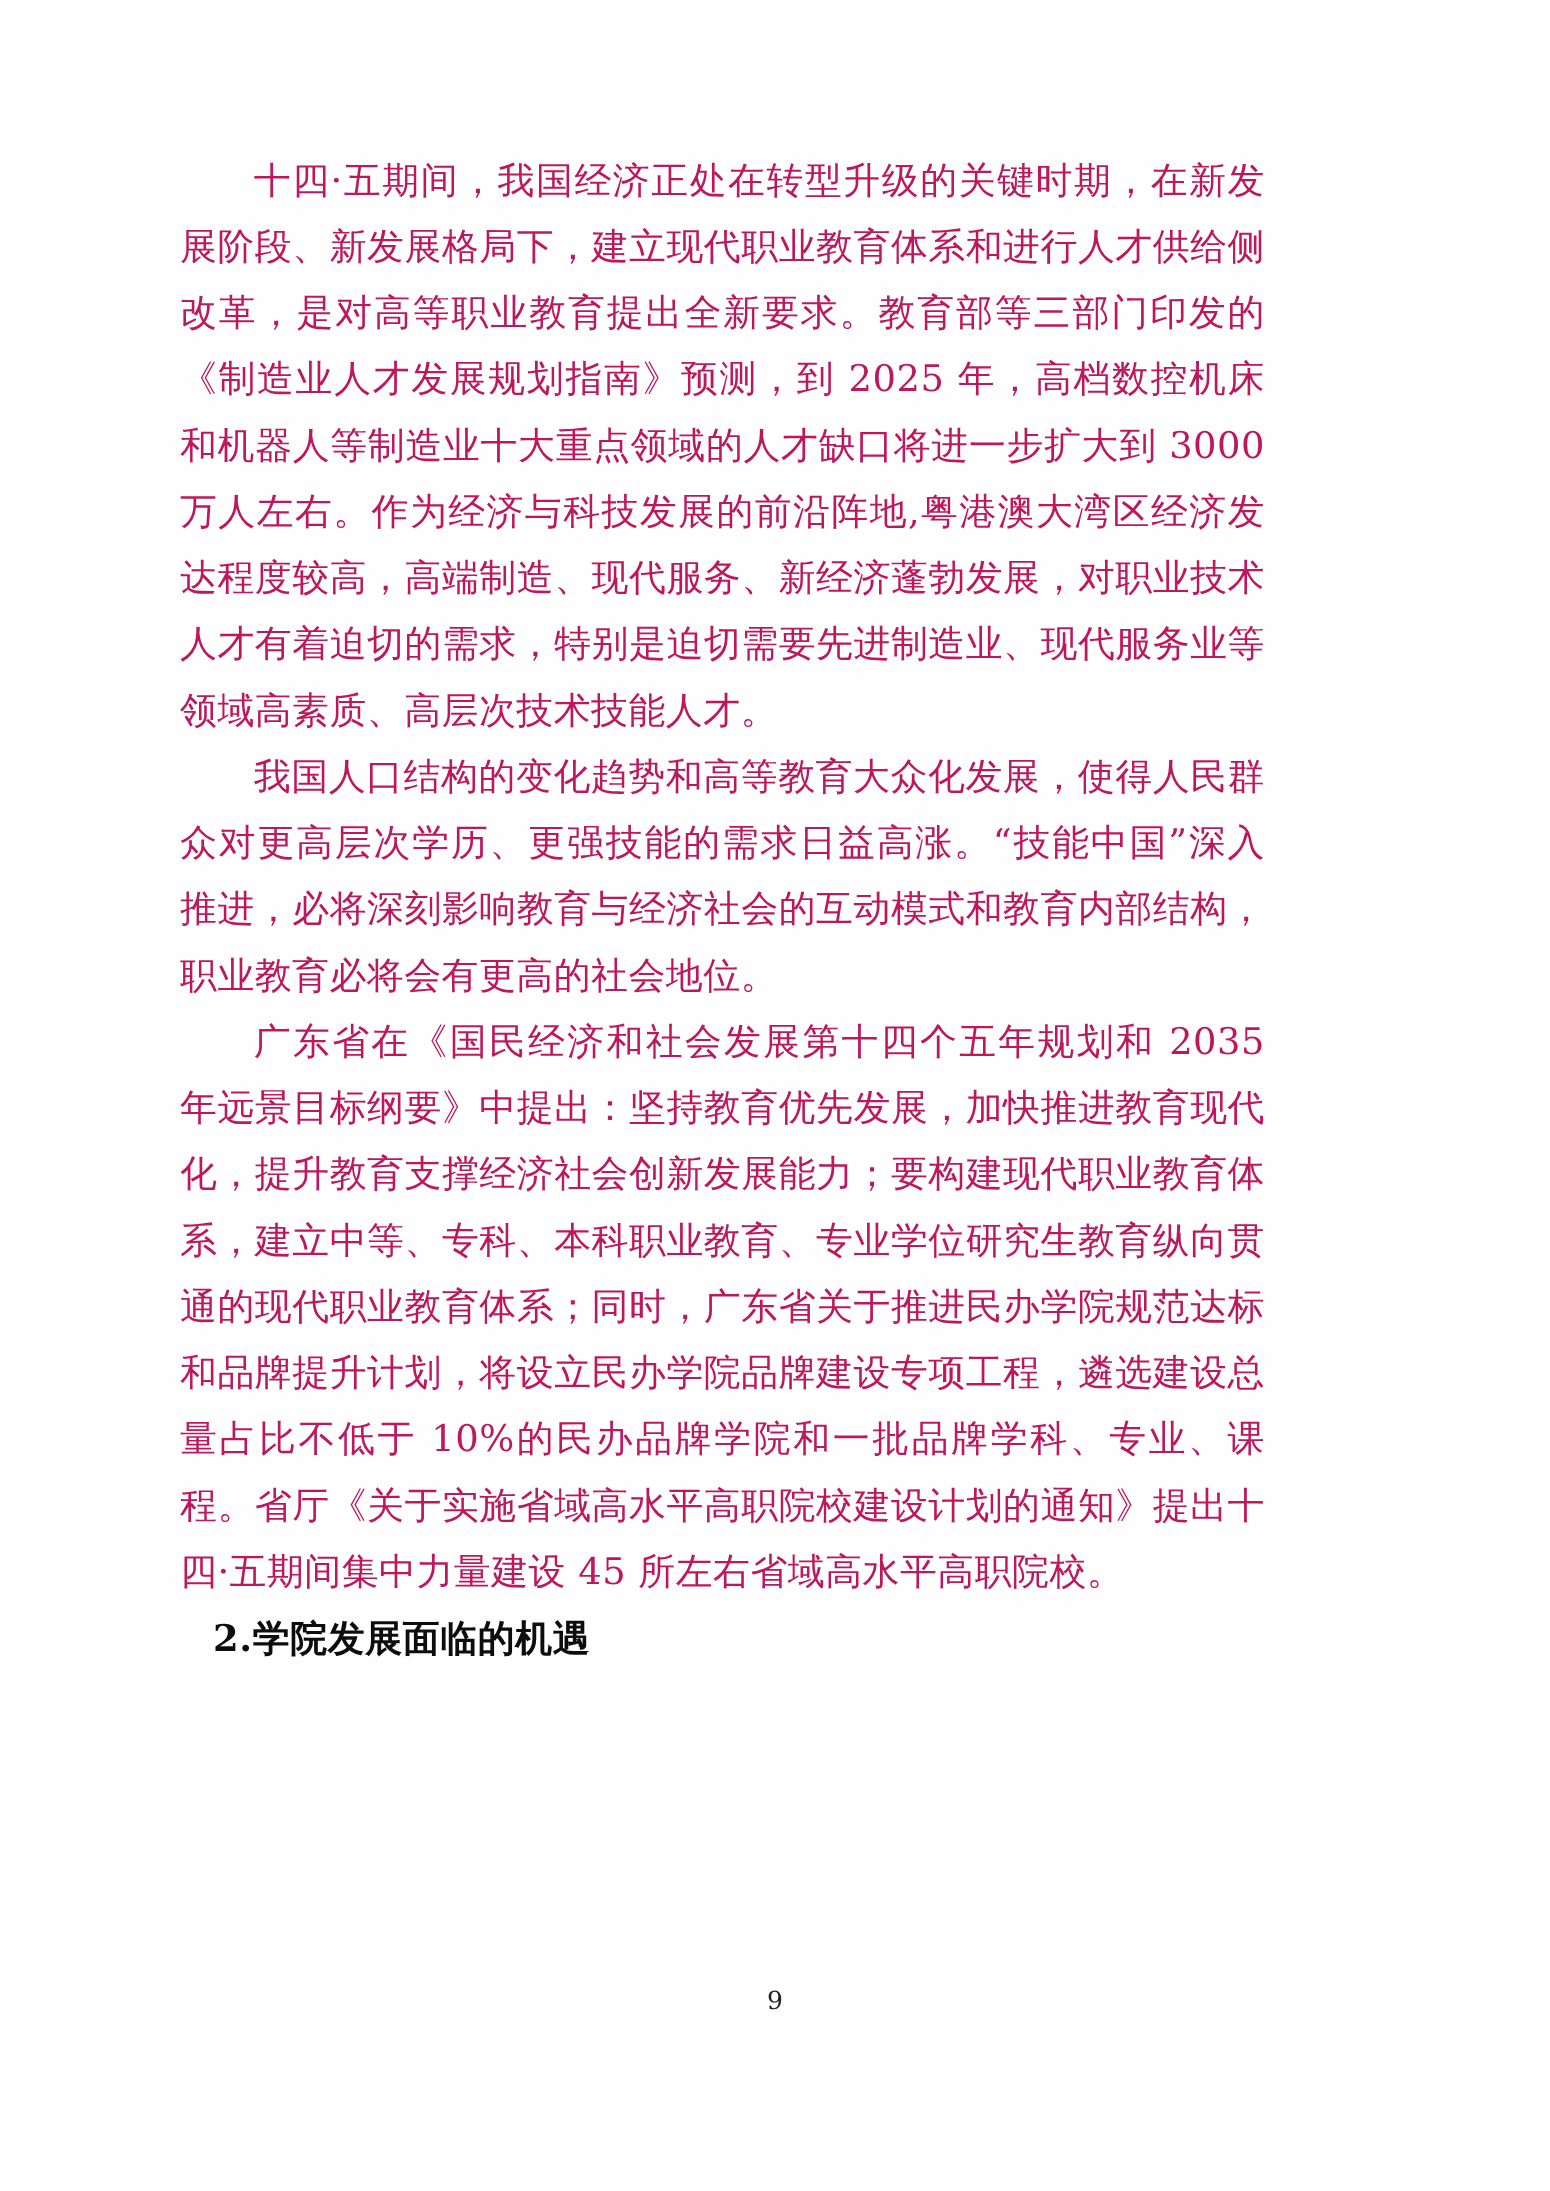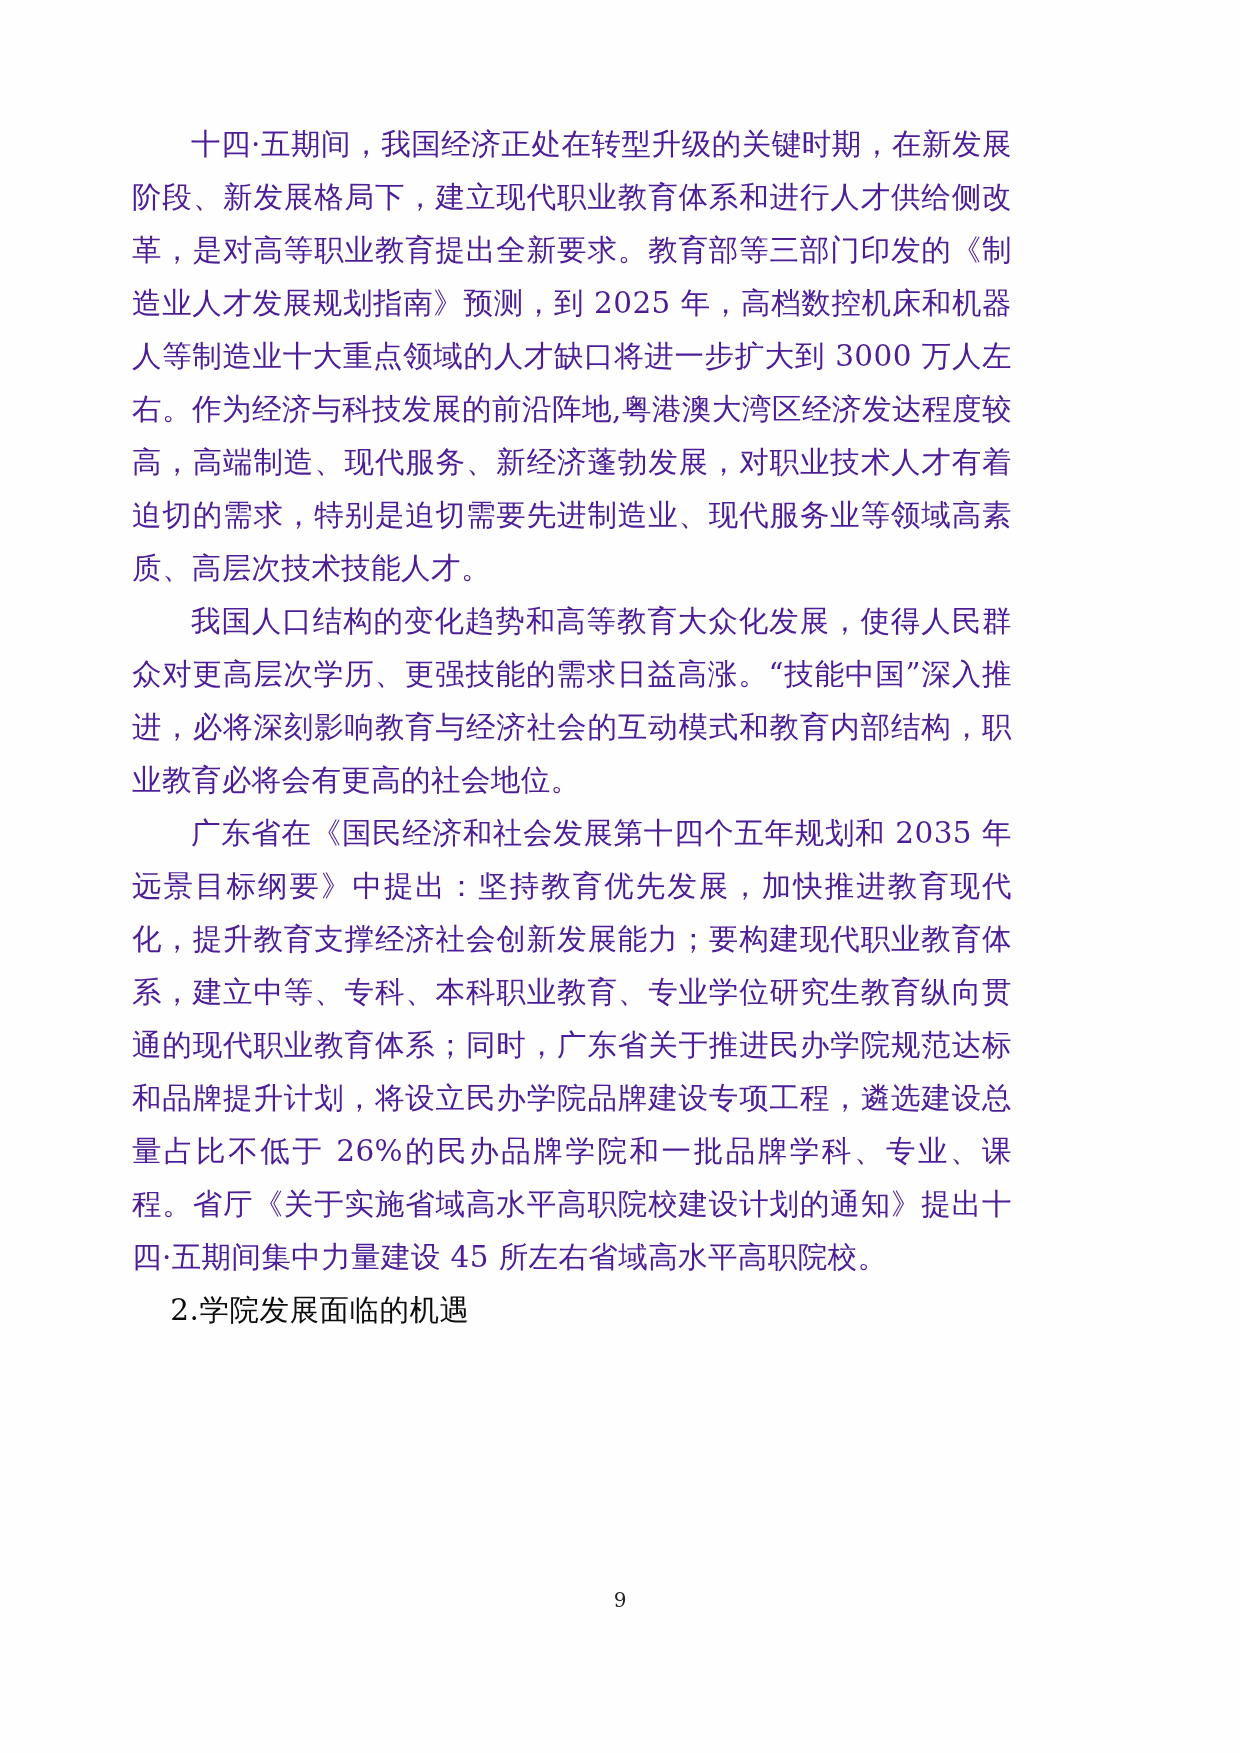--- a/index.html
+++ b/index.html
@@ -27,29 +27,29 @@
     left: 132px;
     top: 118px;
     width: 880px;
   }
   .para {
     font-size: 29.5px;
     line-height: 53px;
     text-align: justify;
     text-justify: inter-ideograph;
     text-indent: 2em;
-    margin: 0 0 0 0;
+    margin: 0 0 0 12px;
     letter-spacing: 0.4px;
-    color: #4c1d95;
+    color: #be185d;
   }
   .heading {
     font-size: 29.5px;
     line-height: 53px;
     text-indent: 1.3em;
-    font-weight: normal;
+    font-weight: bold;
     margin: 0;
     color: #0d0d0d;
     letter-spacing: 0.5px;
   }
   .page-number {
     position: absolute;
     left: 0;
     top: 1588px;
     width: 1240px;
     text-align: center;
@@ -59,19 +59,19 @@
   }
 </style>
 </head>
 <body>
 
 <div class="page">
 
   <div class="content">
     <p class="para">十四·五期间，我国经济正处在转型升级的关键时期，在新发展阶段、新发展格局下，建立现代职业教育体系和进行人才供给侧改革，是对高等职业教育提出全新要求。教育部等三部门印发的《制造业人才发展规划指南》预测，到 2025 年，高档数控机床和机器人等制造业十大重点领域的人才缺口将进一步扩大到 3000 万人左右。作为经济与科技发展的前沿阵地,粤港澳大湾区经济发达程度较高，高端制造、现代服务、新经济蓬勃发展，对职业技术人才有着迫切的需求，特别是迫切需要先进制造业、现代服务业等领域高素质、高层次技术技能人才。</p>
     <p class="para">我国人口结构的变化趋势和高等教育大众化发展，使得人民群众对更高层次学历、更强技能的需求日益高涨。“技能中国”深入推进，必将深刻影响教育与经济社会的互动模式和教育内部结构，职业教育必将会有更高的社会地位。</p>
-    <p class="para">广东省在《国民经济和社会发展第十四个五年规划和 2035 年远景目标纲要》中提出：坚持教育优先发展，加快推进教育现代化，提升教育支撑经济社会创新发展能力；要构建现代职业教育体系，建立中等、专科、本科职业教育、专业学位研究生教育纵向贯通的现代职业教育体系；同时，广东省关于推进民办学院规范达标和品牌提升计划，将设立民办学院品牌建设专项工程，遴选建设总量占比不低于 26%的民办品牌学院和一批品牌学科、专业、课程。省厅《关于实施省域高水平高职院校建设计划的通知》提出十四·五期间集中力量建设 45 所左右省域高水平高职院校。</p>
+    <p class="para">广东省在《国民经济和社会发展第十四个五年规划和 2035 年远景目标纲要》中提出：坚持教育优先发展，加快推进教育现代化，提升教育支撑经济社会创新发展能力；要构建现代职业教育体系，建立中等、专科、本科职业教育、专业学位研究生教育纵向贯通的现代职业教育体系；同时，广东省关于推进民办学院规范达标和品牌提升计划，将设立民办学院品牌建设专项工程，遴选建设总量占比不低于 10%的民办品牌学院和一批品牌学科、专业、课程。省厅《关于实施省域高水平高职院校建设计划的通知》提出十四·五期间集中力量建设 45 所左右省域高水平高职院校。</p>
     <h3 class="heading">2.学院发展面临的机遇</h3>
   </div>
 
   <div class="page-number">9</div>
 
 </div>
 
 </body></html>

